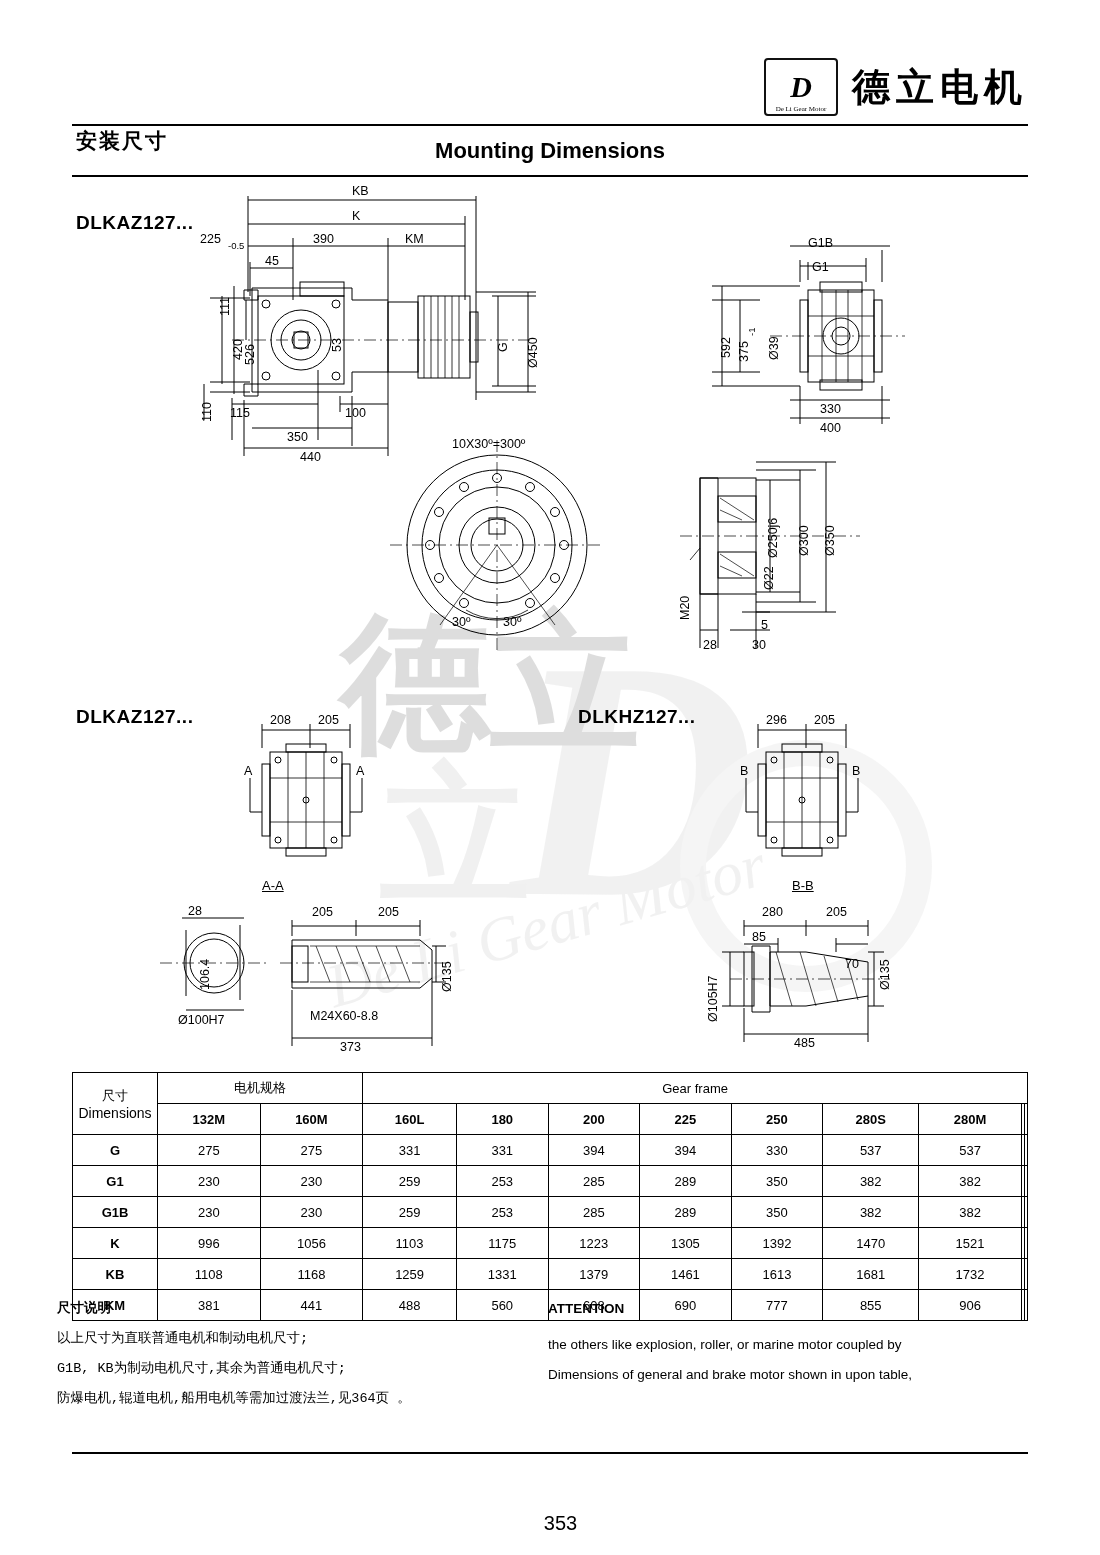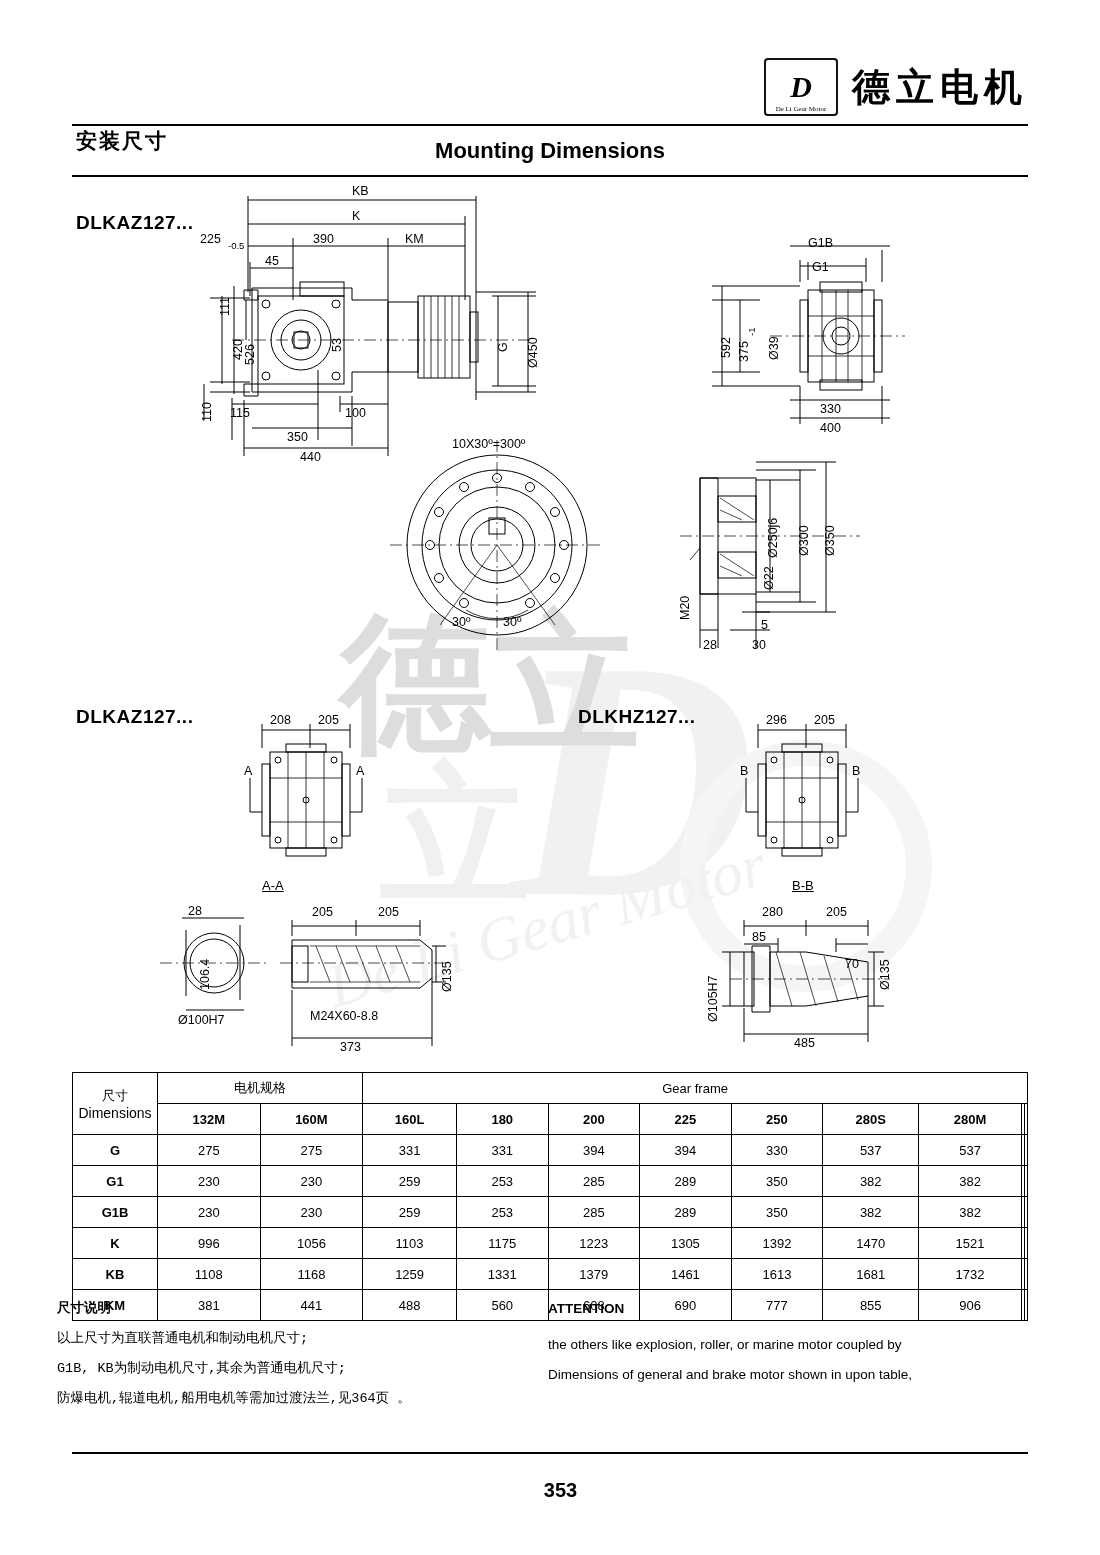--- a/index.html
+++ b/index.html
@@ -63,22 +63,22 @@
   .title-cn{
     position:absolute;left:76px;top:127px;font-size:21px;font-weight:bold;
     font-family:"DejaVu Sans",sans-serif;letter-spacing:2px;
   }
   .title-en{
     position:absolute;left:0;right:0;top:138px;text-align:center;
     font-size:22px;font-weight:bold;
   }
 
   .pageno{
-    position:absolute;left:0;right:0;top:1479px;text-align:center;
-    font-size:20px;font-weight:bold;padding-left:21px;
+    position:absolute;left:0;right:0;top:1512px;text-align:center;
+    font-size:20px;font-weight:normal;padding-left:21px;
   }
 
   
   .model{
     position:absolute;font-size:19px;font-weight:bold;letter-spacing:.5px;
   }
   .m1{left:76px;top:212px;}
   .m2{left:76px;top:706px;}
   .m3{left:578px;top:706px;}
 

